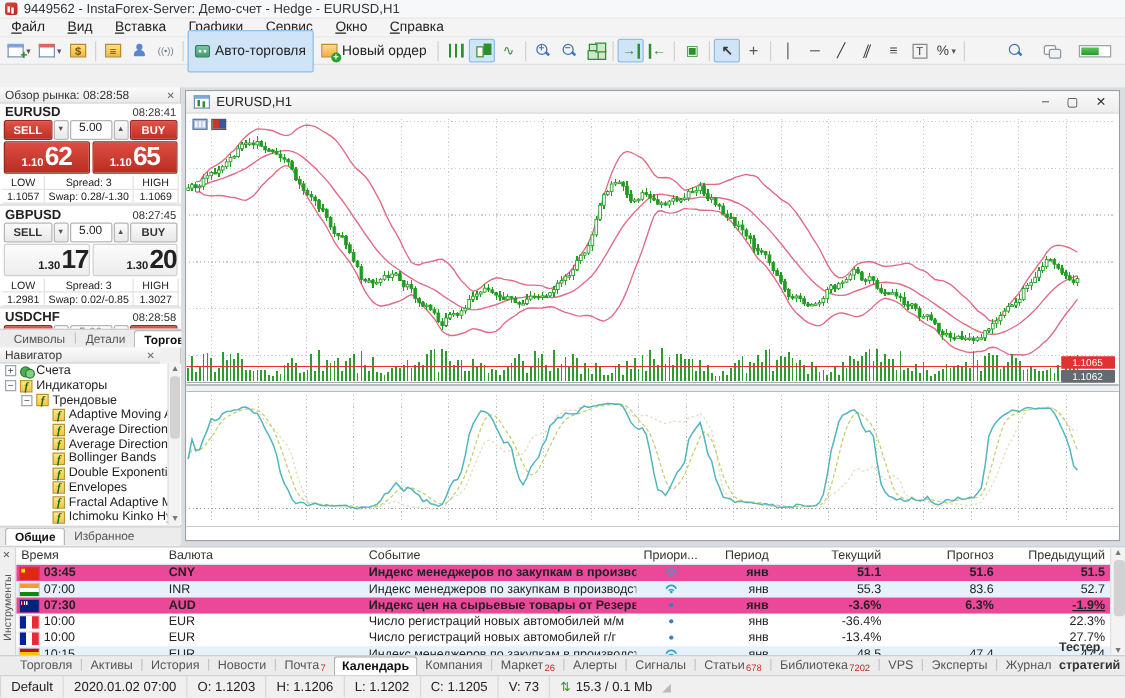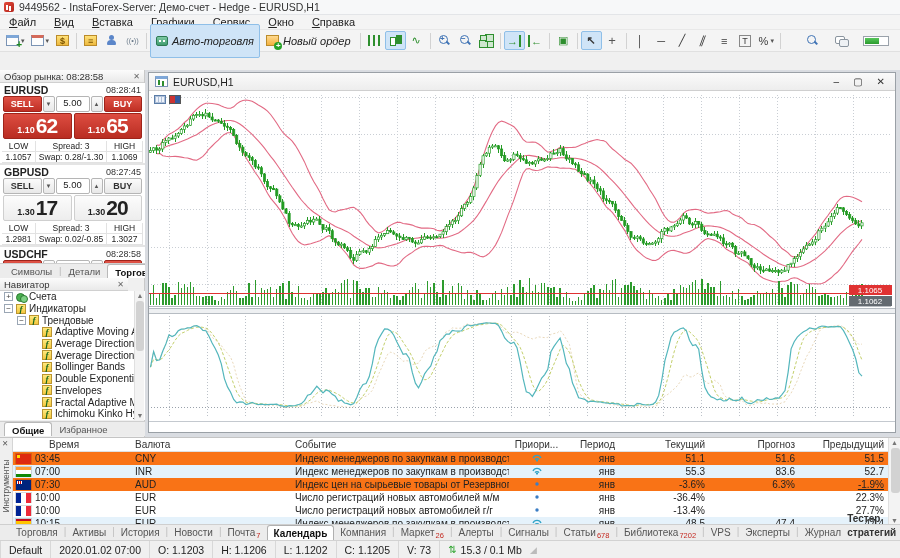--- a/index.html
+++ b/index.html
@@ -16,21 +16,21 @@
   .menubar { position:absolute; left:0; top:15px; width:900px; height:15px; background:#f4f4f4; display:flex; align-items:center; border-bottom:1px solid #e8e8e8; }
   .menuitem { padding:0 9px; font-size:11px; color:#222; height:15px; line-height:15px; cursor:default; }
   .menuitem u { text-decoration:underline; }
 
   
   .toolbar { position:absolute; left:0; top:30px; width:900px; height:22px; background:#f4f4f4; display:flex; align-items:center; padding-left:3px; border-bottom:1px solid #e0e0e0; }
   .tsep { width:1px; height:16px; background:#d2d2d2; margin:0 3px; flex:none; }
   .tbtn { height:19px; min-width:21px; display:flex; align-items:center; justify-content:center; padding:0 2px; border:1px solid transparent; border-radius:2px; position:relative; flex:none; }
   .tbtn.active { background:#cfe4f7; border-color:#8fbfe8; }
   .tbtn .caret { font-size:7px; color:#555; margin-left:2px; }
-  .tbtn.labelbtn { padding:16px 5px;font-style:italic; }
+  .tbtn.labelbtn { padding:16px 5px; }
   .tbtn.labelbtn .lbl { margin-left:4px; font-size:11px; color:#222; }
   .wico { width:13px; height:11px; background:#fdfdfd; border:1px solid #7a93b4; border-top:3px solid #7ea7d8; position:relative; }
   .wico.green::after { content:"+"; position:absolute; right:-4px; bottom:-5px; color:#1c8a1c; font-weight:bold; font-size:10px; }
   .wico.red { border-top-color:#d46a5a; }
   .yico { width:13px; height:11px; background:linear-gradient(#ffe27a,#edb93f); border:1px solid #bb8b2a; color:#7a5300; font-size:9px; font-weight:bold; display:flex; align-items:center; justify-content:center; }
   .person { width:11px; height:11px; position:relative; }
   .person::before { content:""; position:absolute; left:3px; top:0; width:5px; height:5px; border-radius:50%; background:#5b86c9; }
   .person::after { content:""; position:absolute; left:1px; top:5px; width:9px; height:5px; border-radius:4px 4px 1px 1px; background:#5b86c9; }
   .signals { font-size:7.5px; color:#6c7c8c; letter-spacing:0; }
   .robot { width:12px; height:10px; background:linear-gradient(#7dc9a5,#3f9b6e); border:1px solid #2c7a52; border-radius:2px; position:relative; }
@@ -75,21 +75,21 @@
   .sbtn { flex:1.1; font-size:9px; font-weight:bold; display:flex; align-items:center; justify-content:center; border-radius:2px; }
   .sbtn.hot { background:linear-gradient(#e05347,#bf2f24); color:#fff; border:1px solid #9e241b; }
   .sbtn.cold { background:linear-gradient(#fbfbfb,#e8e8e8); color:#333; border:1px solid #b5b5b5; }
   .spinbtn { width:12px; background:linear-gradient(#fbfbfb,#e8e8e8); border:1px solid #b5b5b5; color:#555; font-size:6px; display:flex; align-items:center; justify-content:center; border-radius:2px; }
   .volfld { width:34px; border:1px solid #b5b5b5; font-size:9.5px; text-align:center; color:#222; background:#fff; border-radius:2px; }
   .bigrow { height:28px; display:flex; gap:2px; padding:0 1px 2px 1px; }
   .pbox { flex:1; display:flex; align-items:flex-end; justify-content:center; border-radius:2px; padding-bottom:1px; }
   .pbox .frac { font-size:9px; margin-right:1px; margin-bottom:2px;font-weight:bold; }
   .pbox .big { font-size:21px; font-weight:bold; line-height:22px; letter-spacing:-1px; }
   .pbox.hot { background:linear-gradient(#dd4d41,#b92d22); color:#fff; border:1px solid #9e241b; }
-  .pbox.cold { background:linear-gradient(#fcfcfc,#ededed); color:#222; border:1px solid #cfcfcf; }
+  .pbox.cold { background:linear-gradient(#fcfcfc,#ededed); color:#222; border:1px solid #cfcfcf;justify-content:flex-end; }
   .inforow { display:flex; height:11px; font-size:8.5px; color:#222; }
   .inforow .c { border:1px solid #e2e2e2; border-width:0 1px 1px 0; display:flex; align-items:center; justify-content:center; white-space:nowrap; overflow:hidden; }
   .inforow .c1 { width:34px; } .inforow .c2 { flex:1; } .inforow .c3 { width:36px; }
   .mwchev { position:absolute; right:3px; bottom:2px; font-size:8px; color:#777; }
   .sidetabs { position:absolute; left:0; width:145px; height:15px; background:#ececec; border-top:1px solid #cfcfcf; display:flex; align-items:flex-end; font-size:9.5px; color:#555; padding-left:4px; }
   .sidetab { padding:1px 7px 1px 7px; height:14px; line-height:13px; }
   .sidetab.active { background:#fff; border:1px solid #b9b9b9; border-bottom:none; border-radius:3px 3px 0 0; color:#111; font-weight:bold; }
   .sidetab-sep { color:#bbb; height:14px; line-height:13px; }
 
   .navtree { position:absolute; left:0; top:221px; width:145px; height:129px; background:#fff; overflow:hidden; }
@@ -120,22 +120,22 @@
   .tools-side { position:absolute; left:0; top:0; width:13px; height:87px; background:#efefef; border-right:1px solid #d5d5d5; }
   .tools-close { position:absolute; left:2px; top:1px; font-size:7.5px; color:#555; }
   .vlabel { position:absolute; left:-29px; top:43px; transform:rotate(-90deg); transform-origin:center; font-size:8.5px; color:#555; width:70px; text-align:center; }
   .ttable { position:absolute; left:13px; top:0; width:875px; height:87px; overflow:hidden; font-size:10px; }
   .trowg { display:grid; grid-template-columns:118px 160px 218px 55px 55px 90px 90px 1fr; height:13px; align-items:center; }
   .trowg.hdr { height:14px; background:#fff; border-bottom:1px solid #e0e0e0; color:#333; }
   .trowg .cell { padding:0 4px; white-space:nowrap; overflow:hidden; }
   .trowg .time { padding-left:3px; display:flex; align-items:center; gap:4px; }
   .trowg .num { text-align:right; }
   .trowg .ctr { text-align:center; }
-  .trowg.hdr .time { padding-left:36px; }
-  .bg-pink { background:#f97316; } .bg-blue { background:#e5f2fb; } .bg-white { background:#fff; }
+  .trowg.hdr .time { padding-left:4px; }
+  .bg-pink { background:#ec4899;font-weight:bold; } .bg-blue { background:#e5f2fb; } .bg-white { background:#fff; }
   .revised { text-decoration:underline; }
   .flag { width:15px; height:10px; display:inline-block; flex:none; outline:1px solid rgba(0,0,0,0.15); position:relative; }
   .flag-cn { background:#de2910; } .flag-cn::after { content:""; position:absolute; left:1px; top:1px; width:3px; height:3px; background:#ffde00; }
   .flag-in { background:linear-gradient(180deg,#ff9933 0 33%,#fff 33% 66%,#128807 66% 100%); }
   .flag-au { background:#00247d; } .flag-au::after { content:""; position:absolute; left:1px; top:1px; width:5px; height:3px; background:linear-gradient(90deg,#fff 0 1px,#c00 1px 2px,#fff 2px 3px,#c00 3px 4px,#fff 4px); }
   .flag-fr { background:linear-gradient(90deg,#002395 0 33%,#fff 33% 66%,#ed2939 66%); }
   .flag-es { background:linear-gradient(180deg,#c60b1e 0 25%,#ffc400 25% 75%,#c60b1e 75%); }
   .tscroll { position:absolute; right:0; top:0; width:12px; height:87px; background:#f3f3f3; border-left:1px solid #e0e0e0; }
   .tscroll .arr { position:absolute; left:0; width:11px; text-align:center; font-size:7px; color:#777; }
   .tscroll .thumb { position:absolute; left:1.5px; width:9px; background:#d2d2d2; border-radius:3px; }

